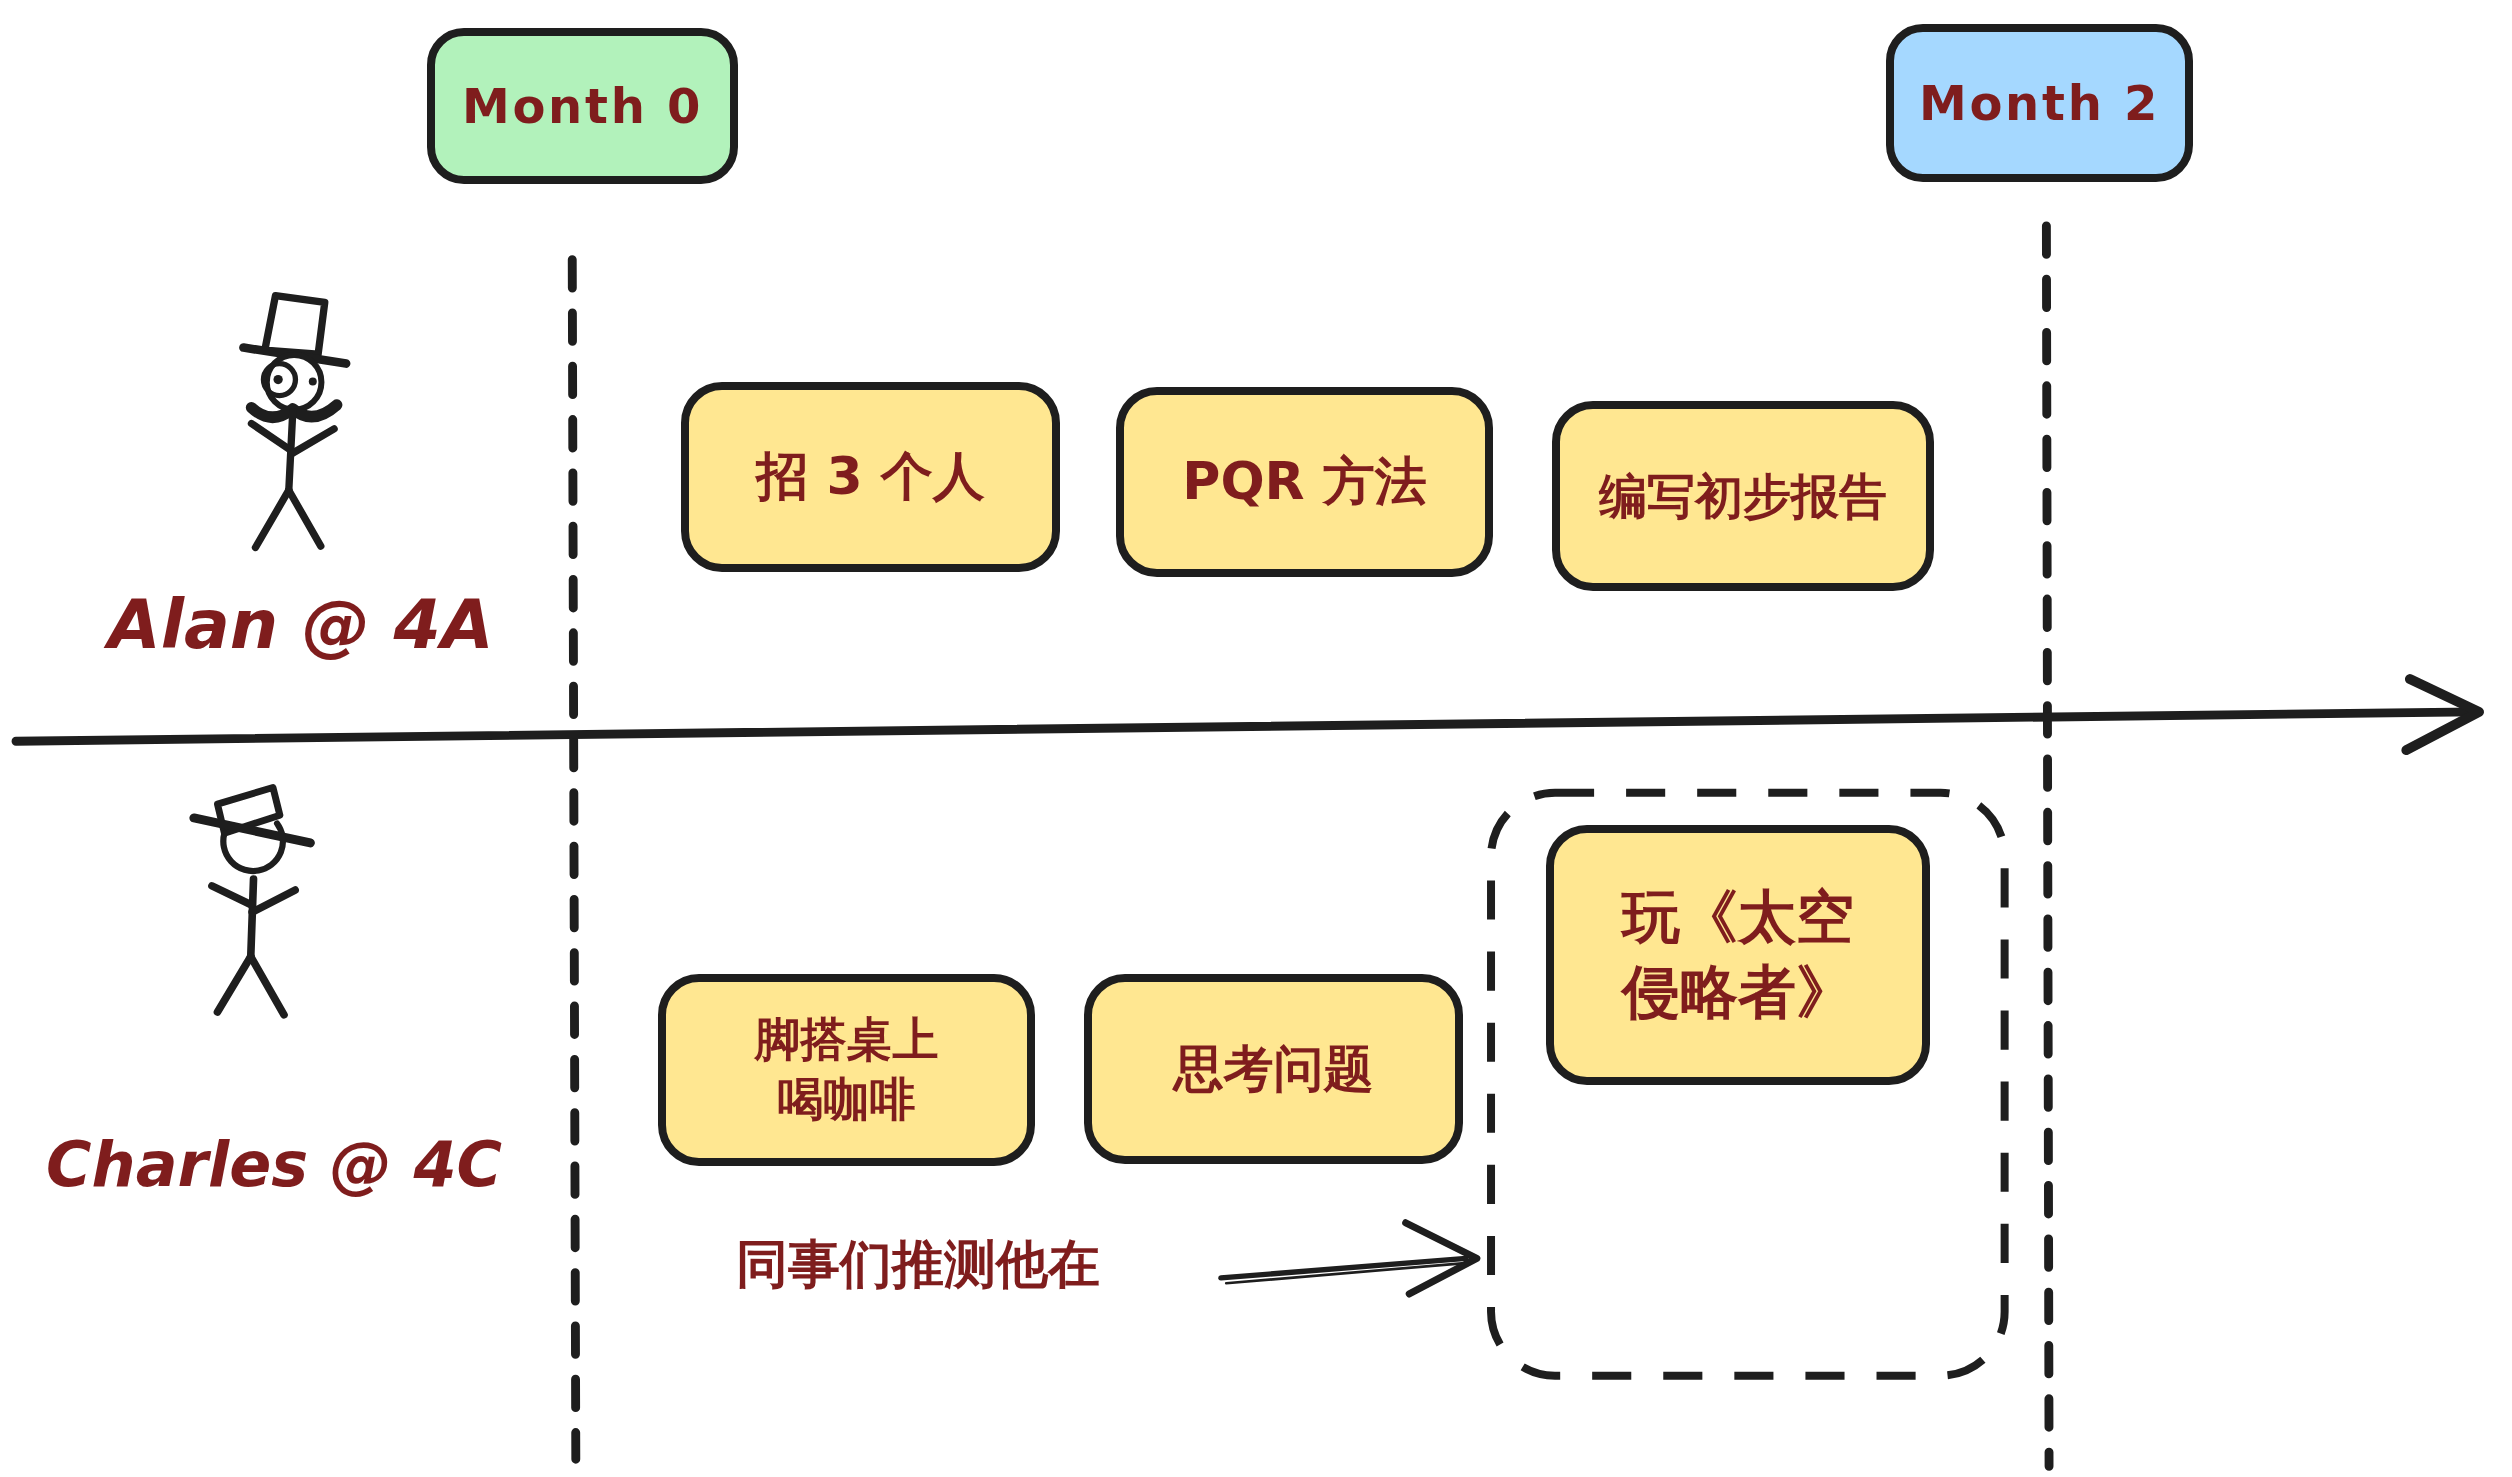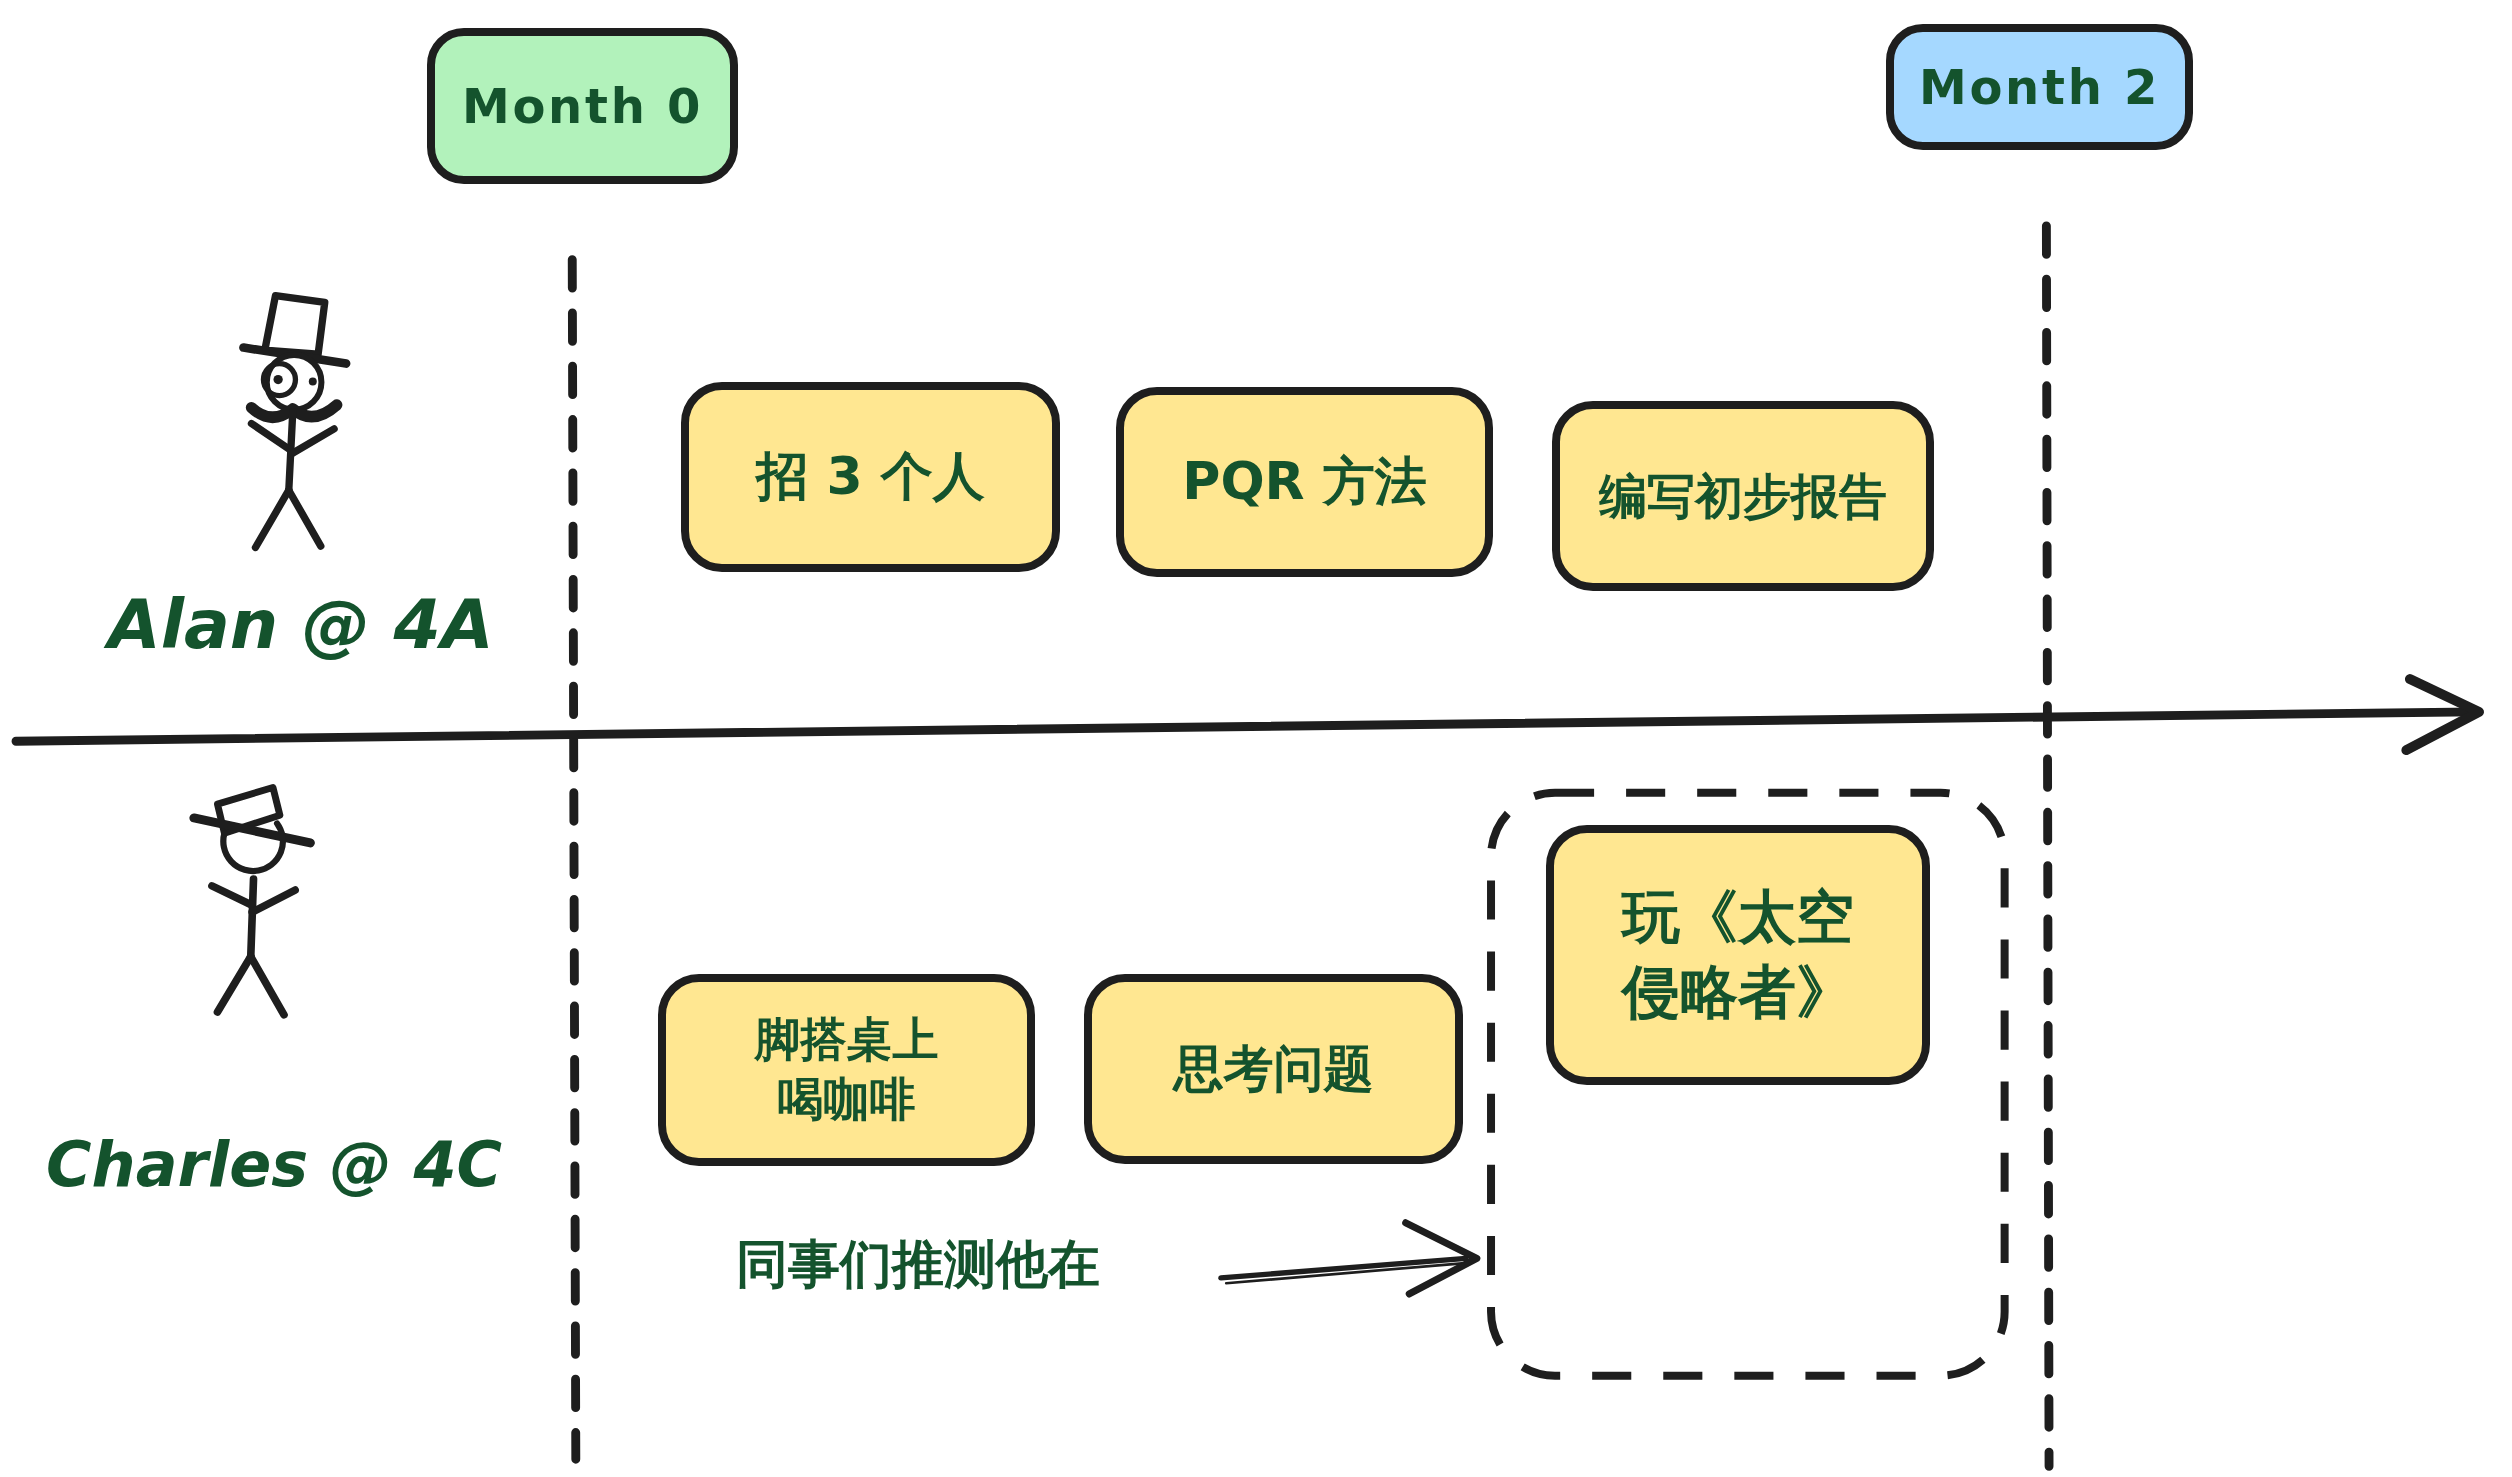--- a/index.html
+++ b/index.html
@@ -7,42 +7,42 @@
     padding: 0;
     background: #ffffff;
   }
   .canvas {
     position: relative;
     width: 2512px;
     height: 1478px;
     background: #ffffff;
     overflow: hidden;
     font-family: "DejaVu Sans", sans-serif;
-    color: #14532d;
+    color: #7f1d1d;
   }
   .svg-layer {
     position: absolute;
     left: 0; top: 0;
     width: 2512px;
     height: 1478px;
   }
   .badge {
     position: absolute;
     border: 8px solid #1e1e1e;
     border-radius: 37px;
     display: flex;
     align-items: center;
     justify-content: center;
     font-size: 48px;
     font-weight: 600;
     letter-spacing: 2.7px;
     box-sizing: border-box;
   }
   .badge.month0 { left: 427px; top: 28.4px; width: 311px; height: 156px; background: #b2f2bb; }
-  .badge.month2 { left: 1886px; top: 24px; width: 307px; height: 126px; background: #a5d8ff; }
+  .badge.month2 { left: 1886px; top: 24px; width: 307px; height: 158px; background: #a5d8ff; }
   .person-label {
     position: absolute;
     font-weight: 600;
     font-style: italic;
     white-space: nowrap;
   }
   .person-label.alan { left: 108px; top: 585px; font-size: 68px; }
   .person-label.charles { left: 46px; top: 1104px; font-size: 62px; margin-top: 24px; }
   .task {
     position: absolute;

